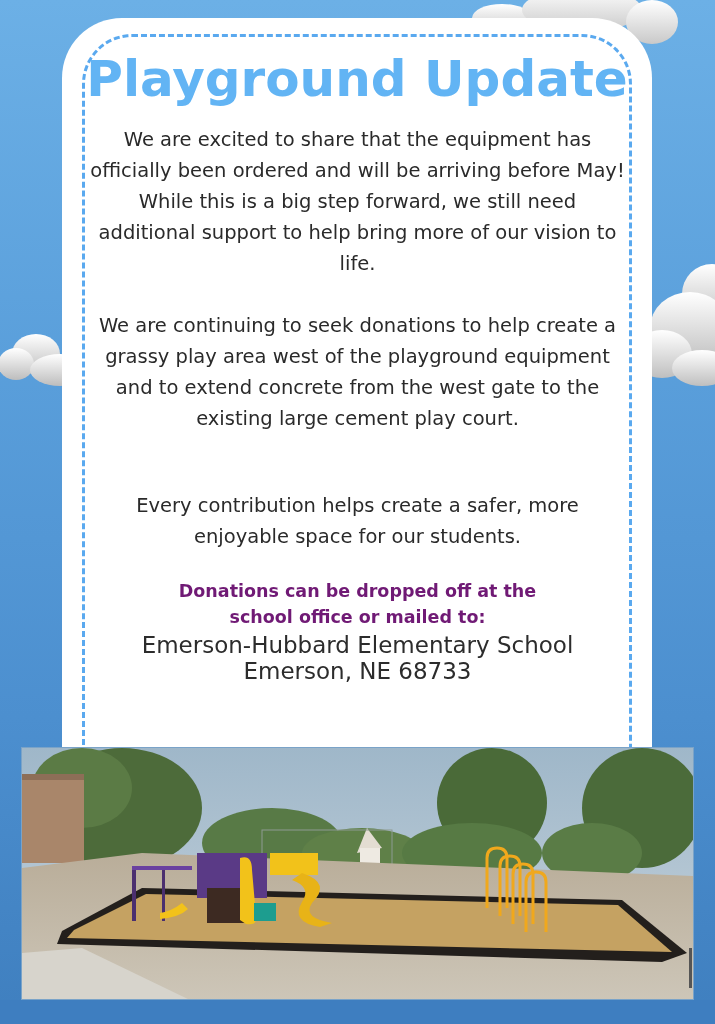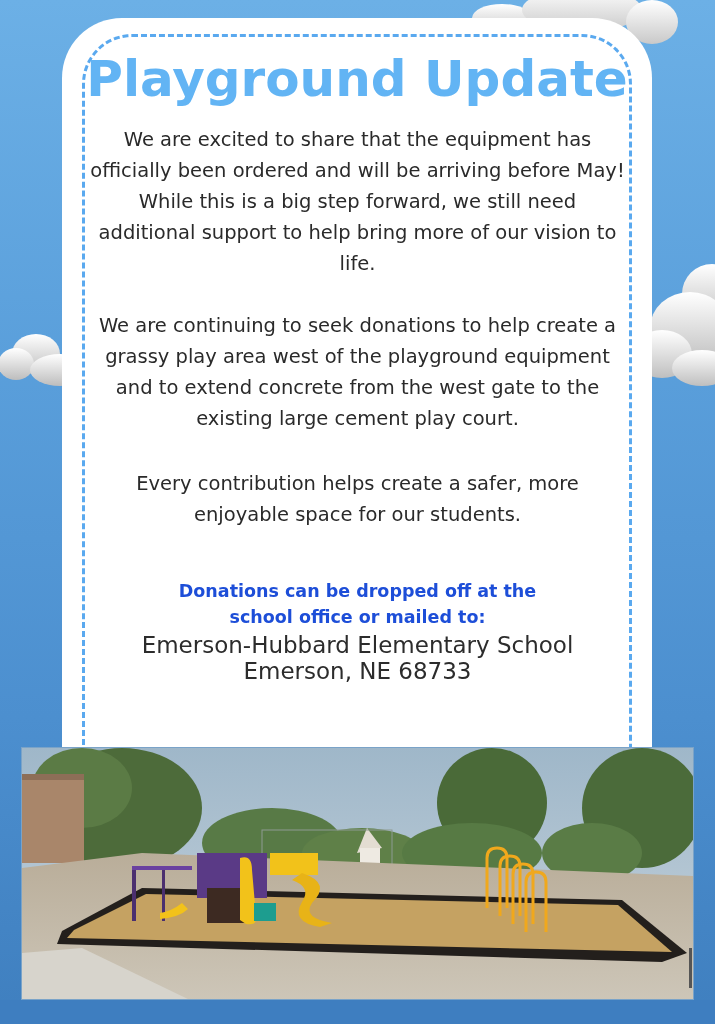--- a/index.html
+++ b/index.html
@@ -23,22 +23,22 @@
       font-family: "DejaVu Sans", sans-serif; font-weight: bold; font-size: 50px;
       color: #62b4f4; letter-spacing: 0px; margin: 0;
     }
     .para {
       position: absolute; left: 90px; width: 535px; text-align: center;
       font-family: "DejaVu Sans", sans-serif; font-size: 19.5px; line-height: 31px;
       color: #2a2a2a; margin: 0;
     }
     .p1 { top: 124px; }
     .p2 { top: 310px; }
-    .p3 { top: 468px; }
-    .donate { top: 578px; font-weight: bold; font-size: 17.5px; line-height: 26px; color: #1d4ed8; }
+    .p3 { top: 490px; }
+    .donate { top: 578px; font-weight: bold; font-size: 17.5px; line-height: 26px; color: #701a75; }
     .addr { top: 632px; font-size: 23px; line-height: 26px; color: #2c2c2c; }
     .addr span { display: block; }
     .photo {
       position: absolute; left: 21px; top: 747px; width: 673px; height: 253px;
       border: 1px solid #7aa3c8; box-sizing: border-box; overflow: hidden;
     }
     .photo svg { display: block; }
     .strip-bg { position: absolute; left: 0; top: 1000px; width: 715px; height: 24px; background: #3e7ec0; }
   </style>
 </head>

